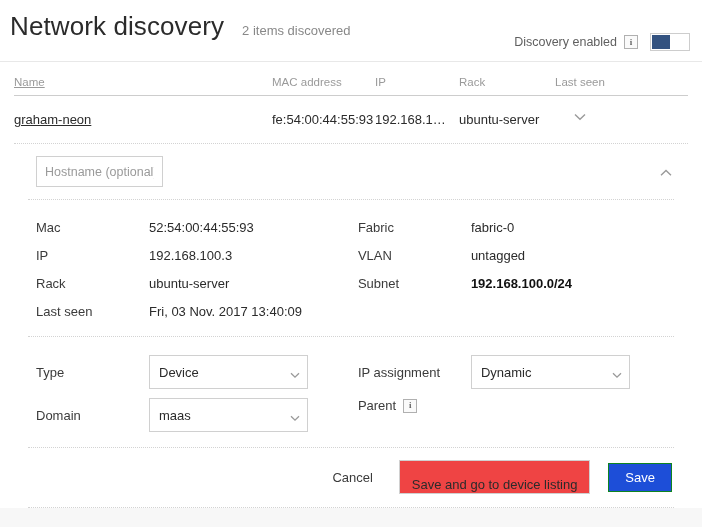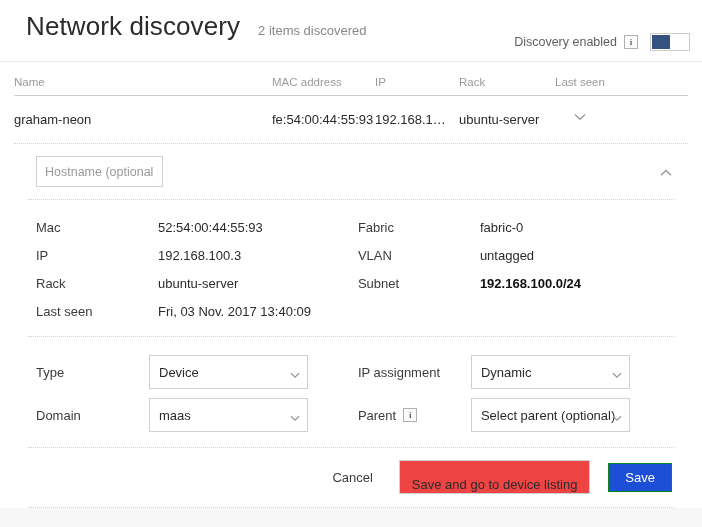--- a/index.html
+++ b/index.html
@@ -13,21 +13,21 @@
   }
   .page { position: relative; width: 702px; height: 527px; overflow: hidden; background: #fff; }
 
   
   .page-head {
     position: relative;
     height: 62px;
     background: #fff;
     border-bottom: 1px solid #e8e8e8;
   }
-  .title-wrap { position: absolute; left: 26px; top: 10px; display: flex; align-items: baseline; }
+  .title-wrap { position: absolute; left: 10px; top: 10px; display: flex; align-items: baseline; }
   .page-title {
     font-size: 26px;
     font-weight: 300;
     color: #2b2b2b;
     letter-spacing: .1px;
     line-height: 32px;
   }
   .items-count {
     font-size: 13px;
     color: #888;
@@ -66,21 +66,21 @@
     display: flex;
     align-items: flex-end;
     height: 34px;
     border-bottom: 1px solid #cdcdcd;
   }
   .thead .th {
     font-size: 11.5px;
     color: #9a9a9a;
     padding-bottom: 7px;
   }
-  .col-name  { width: 258px; }
+  .col-name  { width: 258px; text-decoration: underline; }
   .col-mac   { width: 103px; }
   .col-ip    { width: 84px; }
   .col-rack  { width: 96px; }
   .col-seen  { width: 102px; }
   .col-chev  { width: 31px; text-align: right; }
 
   .trow {
     display: flex;
     align-items: flex-start;
     padding-top: 15px;
@@ -123,21 +123,21 @@
     position: absolute; right: 2px; top: 50%; transform: translateY(-50%);
   }
 
   .detail-grid {
     display: flex;
     padding: 14px 0 10px 8px;
     border-bottom: 1px dotted #d3d3d3;
   }
   .detail-col { width: 336px; }
   .detail-col.right { width: 330px; }
-  .drow { display: flex; padding: 6px 0 7px; gap: 9px; }
+  .drow { display: flex; padding: 6px 0 7px; }
   .dlabel { width: 113px; font-size: 13px; color: #3b3b3b; }
   .dvalue { font-size: 13px; color: #2b2b2b; }
   .dvalue.strong { color: #111; font-weight: bold; }
 
   .form-grid {
     display: flex;
     padding: 14px 0 10px 8px;
     border-bottom: 1px dotted #d3d3d3;
   }
   .form-col { width: 336px; }
@@ -323,28 +323,20 @@
                   <path d="M1 1.3 L5 5.2 L9 1.3" fill="none" stroke="#9a9a9a" stroke-width="1.3"></path>
                 </svg>
               </span>
             </div>
           </div>
           <div class="frow">
             <div class="flabel">
               <span>Parent</span>
               <span class="info-icon">i</span>
             </div>
-            <div class="select">
-              <span>Select parent (optional)</span>
-              <span class="sel-chev">
-                <svg width="10" height="7" viewBox="0 0 10 7">
-                  <path d="M1 1.3 L5 5.2 L9 1.3" fill="none" stroke="#9a9a9a" stroke-width="1.3"></path>
-                </svg>
-              </span>
-            </div>
           </div>
         </div>
       </div>
 
       <div class="actions">
         <button class="btn-cancel">Cancel</button>
         <button class="btn-secondary">Save and go to device listing</button>
         <button class="btn-primary">Save</button>
       </div>
     </div>

